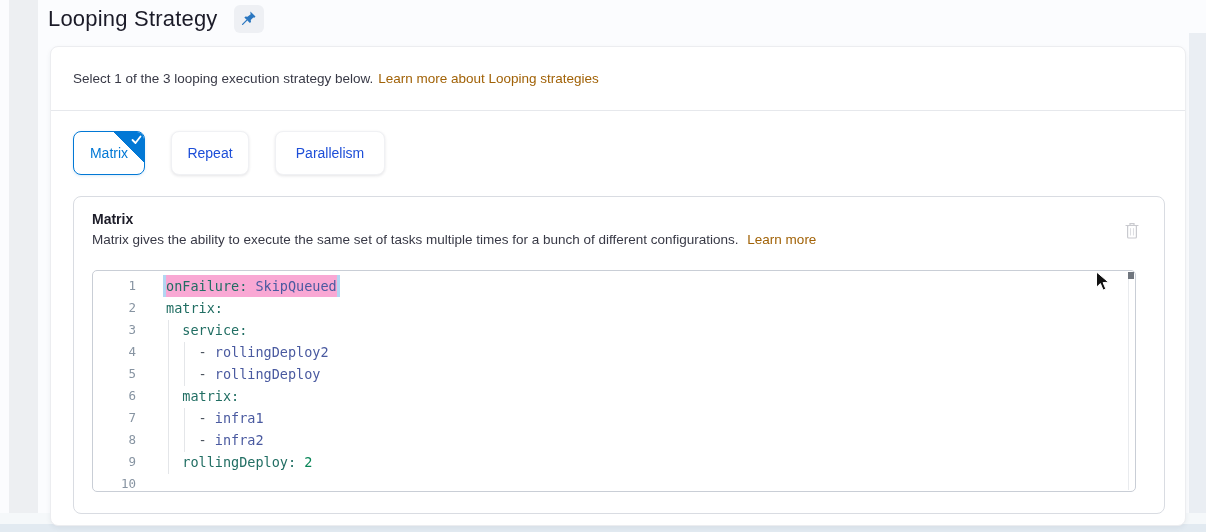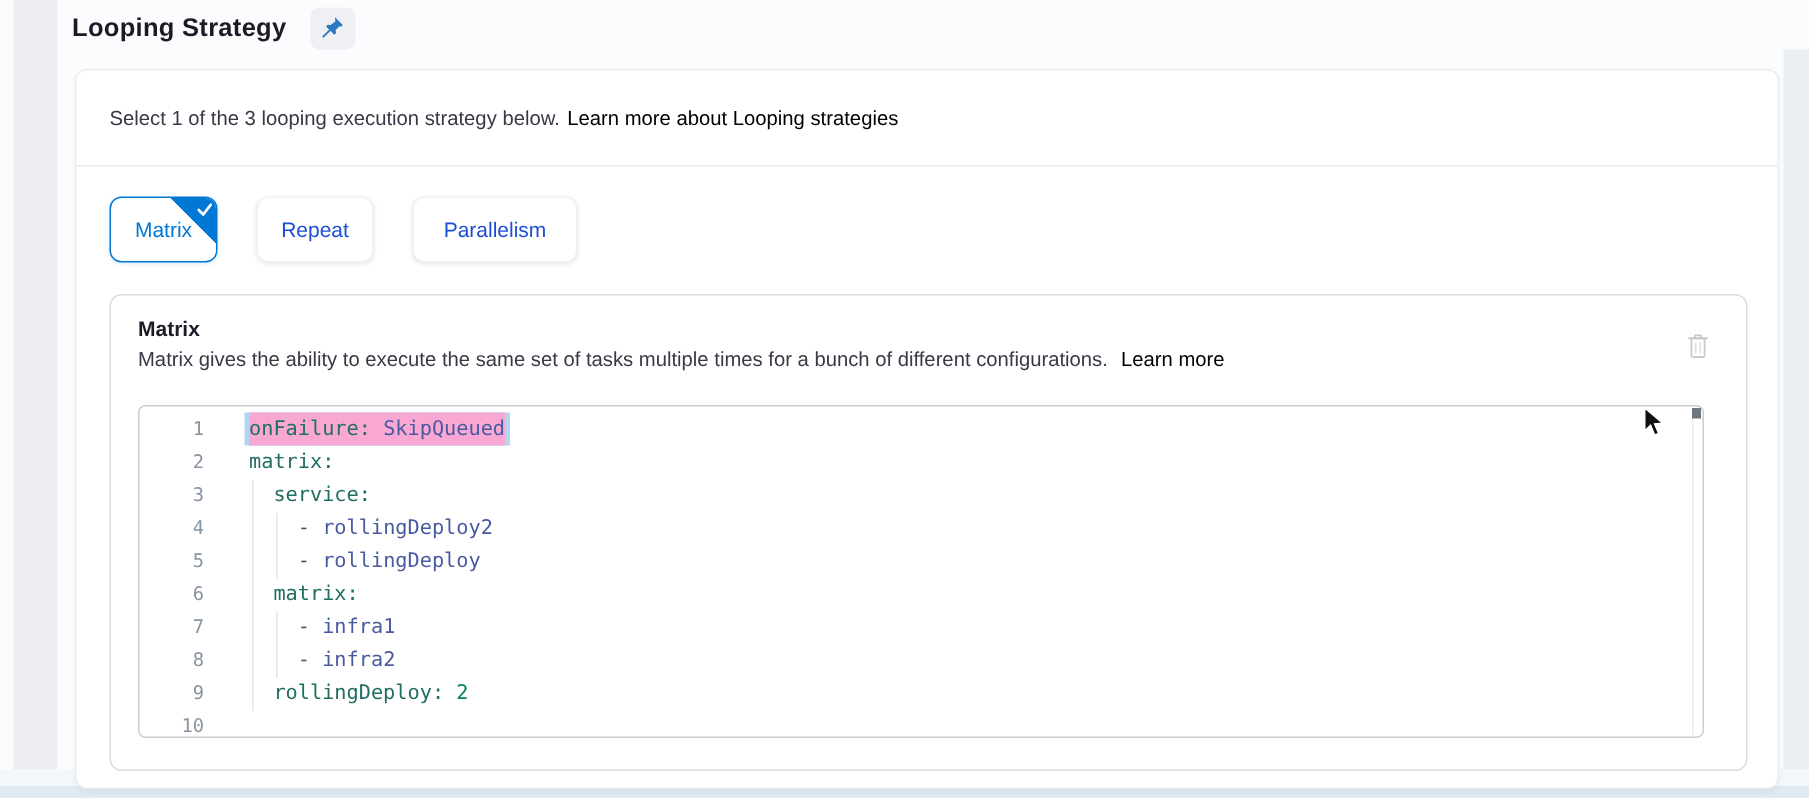--- a/index.html
+++ b/index.html
@@ -5,30 +5,30 @@
   * { box-sizing: border-box; margin: 0; padding: 0; }
   html,body { width:1206px; height:532px; overflow:hidden; }
   body { font-family:"Liberation Sans", sans-serif; background:#fbfcfe; position:relative; }
 
   .left-strip { position:absolute; left:9px; top:0; width:29px; height:522px; background:#edeff2; }
   .right-strip { position:absolute; left:1189px; top:33px; width:17px; height:480px; background:#eaeef3; }
   .bstrip1 { position:absolute; left:0; top:513px; width:1206px; height:11px; background:#f5f8fa; }
   .bstrip2 { position:absolute; left:0; top:524px; width:1206px; height:8px; background:#e2eaf1; }
 
   .header { position:absolute; left:48px; top:5px; display:flex; align-items:center; gap:16px; }
-  .page-title { font-size:17px; font-weight:700; color:#1b1b28; letter-spacing:.2px;text-align:right; }
+  .page-title { font-size:22px; font-weight:400; color:#1b1b28; letter-spacing:.2px;text-align:right; }
   .pin-btn { width:30px; height:28px; background:#eef0f4; border:none; border-radius:6px;
              display:flex; align-items:center; justify-content:center; cursor:pointer; }
 
   .card { position:absolute; left:50px; top:46px; width:1136px; height:480px; background:#fff;
           border:1px solid #ecedf0; border-radius:8px; box-shadow:0 2px 5px rgba(40,50,70,.06); }
 
   .intro-row { height:64px; border-bottom:1px solid #e6e8ec; display:flex; align-items:center;
                padding:0 22px; font-size:13.5px; color:#383946; }
-  .link { color:#000000; text-decoration:none; cursor:pointer; margin-left:5px; }
+  .link { color:#a16207; text-decoration:none; cursor:pointer; margin-left:5px; }
 
   .tabs { display:flex; gap:26px; margin-top:20px; padding:0 22px; }
   .tab { position:relative; height:44px; border-radius:8px; background:#fff; display:flex;
          align-items:center; justify-content:center; font-size:14px; color:#1d4ed8;
          border:1px solid #f0f1f4; box-shadow:0 1px 3px rgba(40,41,61,.12); cursor:pointer; }
   .tab-matrix { width:72px; }
   .tab-repeat { width:78px; }
   .tab-par { width:110px; }
   .tab.selected { border:1.5px solid #0278d5; color:#0278d5; overflow:hidden;
                   box-shadow:0 1px 3px rgba(2,120,213,.15); }

